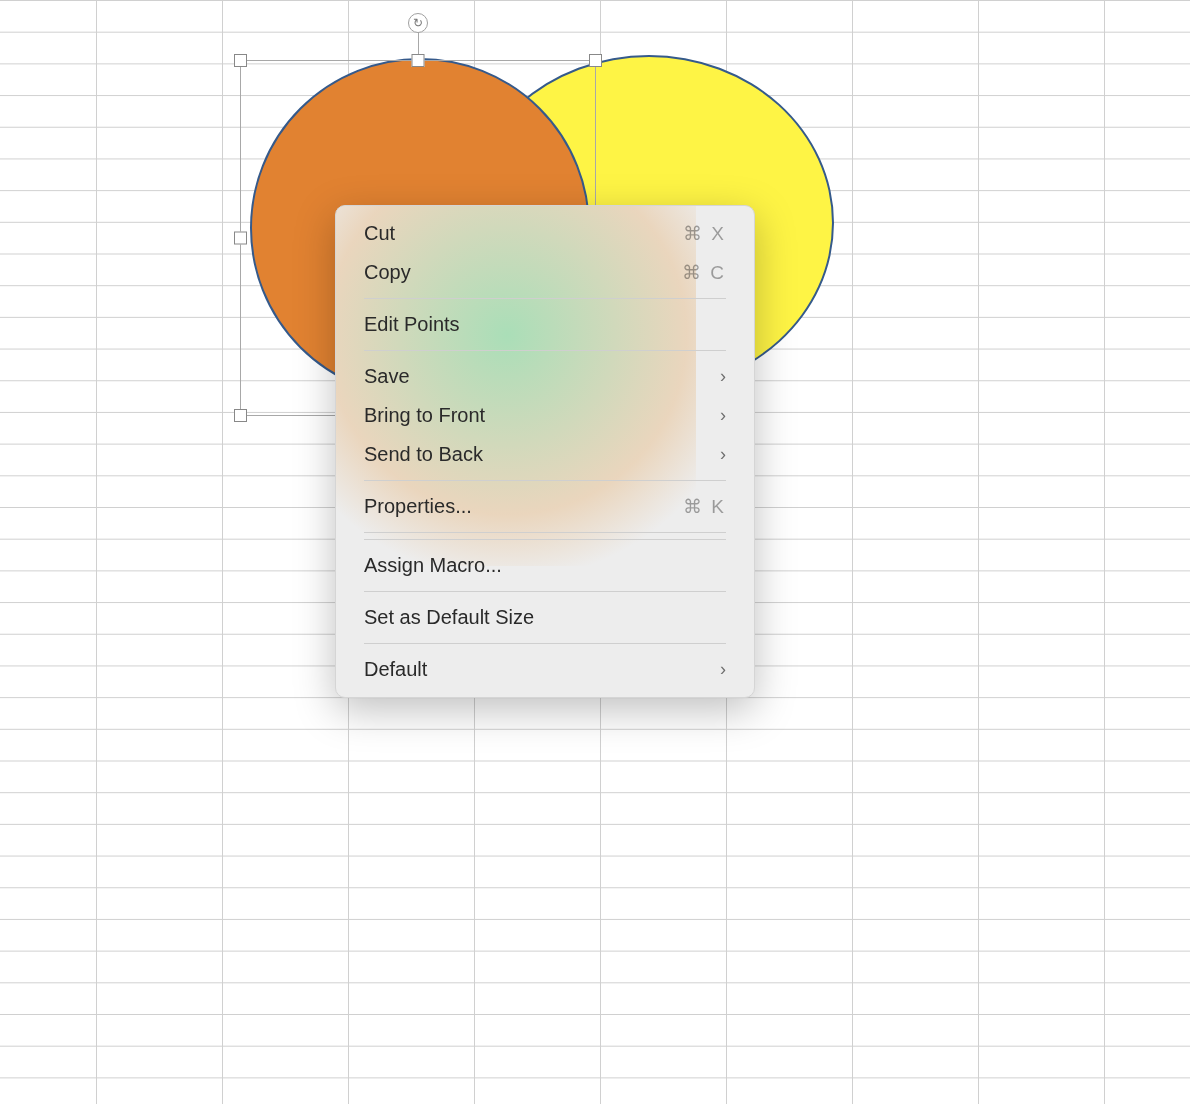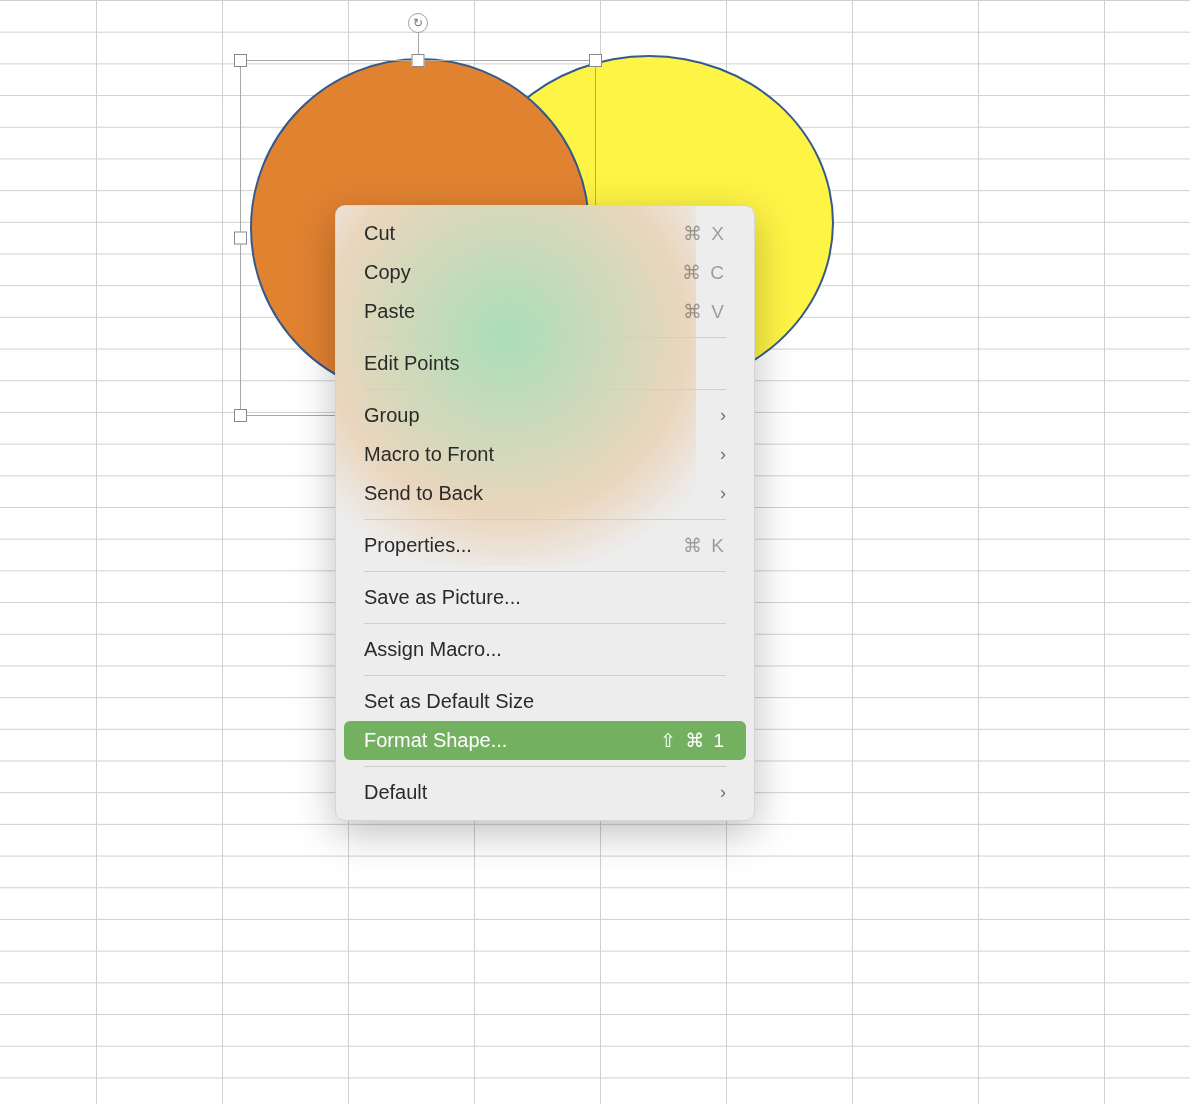--- a/index.html
+++ b/index.html
@@ -170,60 +170,49 @@
 
 <div class="context-menu" id="ctx-menu">
     <div class="menu-item">
       <span>Cut</span>
       <span class="shortcut">⌘ X</span>
     </div>
     <div class="menu-item">
       <span>Copy</span>
       <span class="shortcut">⌘ C</span>
     </div>
-    <div class="menu-item">
-      <span>Paste</span>
-      <span class="shortcut">⌘ V</span>
-    </div>
     <div class="menu-sep"></div>
     <div class="menu-item">
       <span>Edit Points</span>
     </div>
     <div class="menu-sep"></div>
     <div class="menu-item">
-      <span>Group</span>
-      <span class="chevron">›</span>
-    </div>
-    <div class="menu-item">
-      <span>Macro to Front</span>
+      <span>Save</span>
+      <span class="chevron">›</span>
+    </div>
+    <div class="menu-item">
+      <span>Bring to Front</span>
       <span class="chevron">›</span>
     </div>
     <div class="menu-item">
       <span>Send to Back</span>
       <span class="chevron">›</span>
     </div>
     <div class="menu-sep"></div>
     <div class="menu-item">
       <span>Properties...</span>
       <span class="shortcut">⌘ K</span>
     </div>
     <div class="menu-sep"></div>
-    <div class="menu-item">
-      <span>Save as Picture...</span>
-    </div>
     <div class="menu-sep"></div>
     <div class="menu-item">
       <span>Assign Macro...</span>
     </div>
     <div class="menu-sep"></div>
     <div class="menu-item">
       <span>Set as Default Size</span>
     </div>
-    <div class="menu-item highlight">
-      <span>Format Shape...</span>
-      <span class="shortcut">⇧ ⌘ 1</span>
-    </div>
     <div class="menu-sep"></div>
     <div class="menu-item">
       <span>Default</span>
       <span class="chevron">›</span>
     </div>
   </div>
 
 </body></html>

